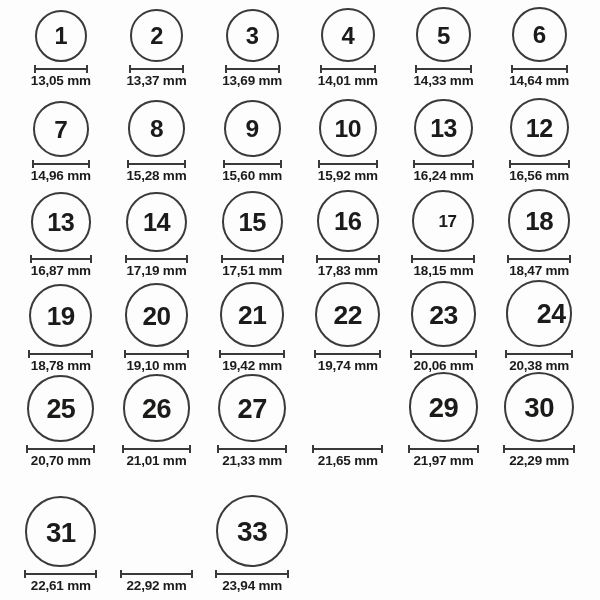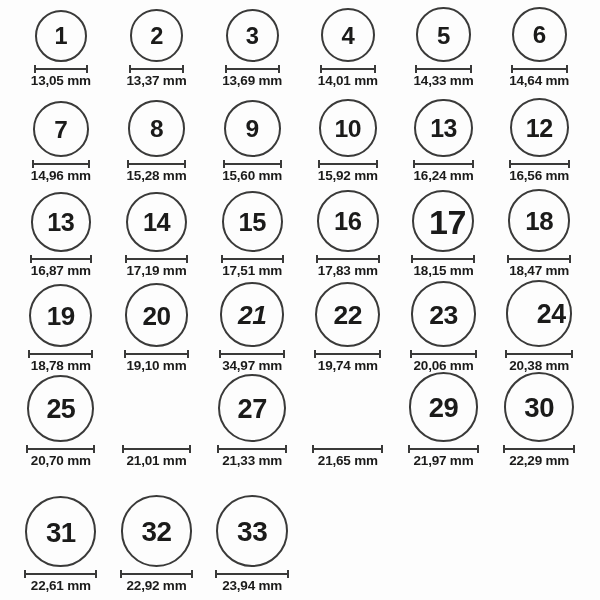--- a/index.html
+++ b/index.html
@@ -200,21 +200,21 @@
   <div class="cell">
     <div class="circle" style="width: 61.375px; height: 61.375px;">
       <span class="num" style="font-size: 25.6px;">16</span>
     </div>
     <div class="measure-line" style="width: 63.375px;"></div>
     <div class="mm-label">17,83 mm</div>
   </div>
 
   <div class="cell">
     <div class="circle" style="width: 62px; height: 62px;">
-      <span class="num" style="font-size: 34px; margin-left: 8px;">17</span>
+      <span class="num" style="font-size: 17px; margin-left: 8px;">17</span>
     </div>
     <div class="measure-line" style="width: 64px;"></div>
     <div class="mm-label">18,15 mm</div>
   </div>
 
   <div class="cell">
     <div class="circle" style="width: 62.625px; height: 62.625px; text-align: right;">
       <span class="num" style="font-size: 25.88px;">18</span>
     </div>
     <div class="measure-line" style="width: 64.625px;"></div>
@@ -231,25 +231,25 @@
 
   <div class="cell">
     <div class="circle" style="width: 63.875px; height: 63.875px;">
       <span class="num" style="font-size: 26.16px;">20</span>
     </div>
     <div class="measure-line" style="width: 65.875px;"></div>
     <div class="mm-label">19,10 mm</div>
   </div>
 
   <div class="cell">
-    <div class="circle" style="width: 64.5px; height: 64.5px; font-style: italic;">
+    <div class="circle" style="width: 64.5px; height: 64.5px;">
       <span class="num" style="font-size: 26.3px;">21</span>
     </div>
     <div class="measure-line" style="width: 66.5px;"></div>
-    <div class="mm-label">34,97 mm</div>
+    <div class="mm-label">19,42 mm</div>
   </div>
 
   <div class="cell">
     <div class="circle" style="width: 65.125px; height: 65.125px; text-align: right;">
       <span class="num" style="font-size: 26.44px;">22</span>
     </div>
     <div class="measure-line" style="width: 67.125px;"></div>
     <div class="mm-label">19,74 mm</div>
   </div>
 
@@ -271,20 +271,23 @@
 
   <div class="cell">
     <div class="circle" style="width: 67px; height: 67px;">
       <span class="num" style="font-size: 26.86px;">25</span>
     </div>
     <div class="measure-line" style="width: 69px;"></div>
     <div class="mm-label">20,70 mm</div>
   </div>
 
   <div class="cell">
+    <div class="circle" style="width: 67.625px; height: 67.625px;">
+      <span class="num" style="font-size: 27px;">26</span>
+    </div>
     <div class="measure-line" style="width: 69.625px;"></div>
     <div class="mm-label">21,01 mm</div>
   </div>
 
   <div class="cell">
     <div class="circle" style="width: 68.25px; height: 68.25px;">
       <span class="num" style="font-size: 27.14px;">27</span>
     </div>
     <div class="measure-line" style="width: 70.25px;"></div>
     <div class="mm-label">21,33 mm</div>
@@ -313,23 +316,20 @@
 
   <div class="cell">
     <div class="circle" style="width: 70.75px; height: 70.75px;">
       <span class="num" style="font-size: 27.7px;">31</span>
     </div>
     <div class="measure-line" style="width: 72.75px;"></div>
     <div class="mm-label">22,61 mm</div>
   </div>
 
   <div class="cell">
-    <div class="circle" style="width: 71.375px; height: 71.375px;">
-      <span class="num" style="font-size: 27.84px;">32</span>
-    </div>
     <div class="measure-line" style="width: 73.375px;"></div>
     <div class="mm-label">22,92 mm</div>
   </div>
 
   <div class="cell">
     <div class="circle" style="width: 72px; height: 72px;">
       <span class="num" style="font-size: 27.98px;">33</span>
     </div>
     <div class="measure-line" style="width: 74px;"></div>
     <div class="mm-label">23,94 mm</div>

